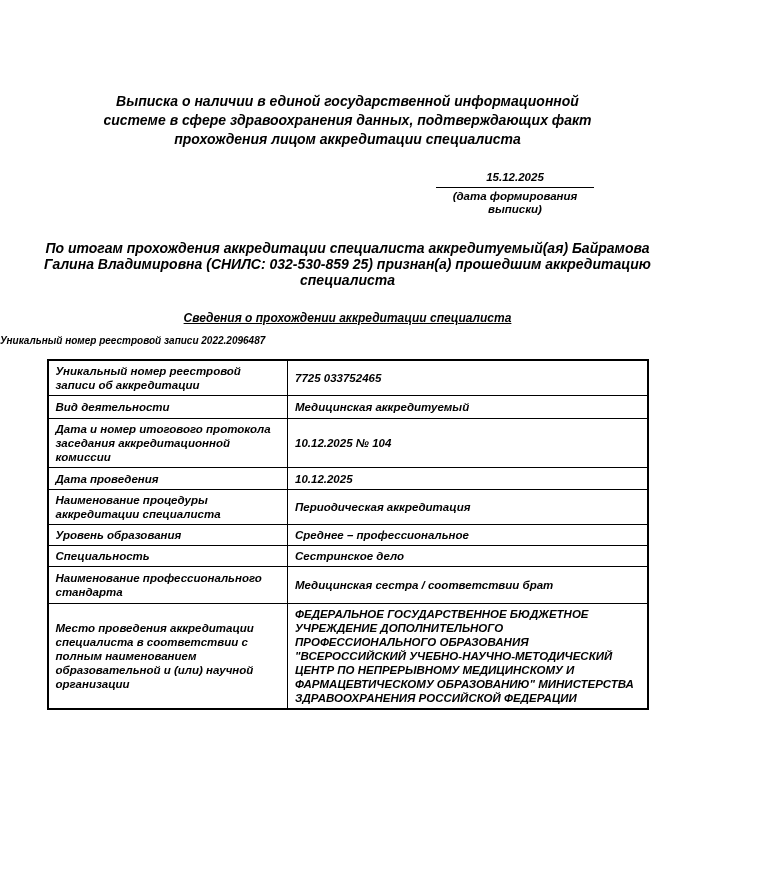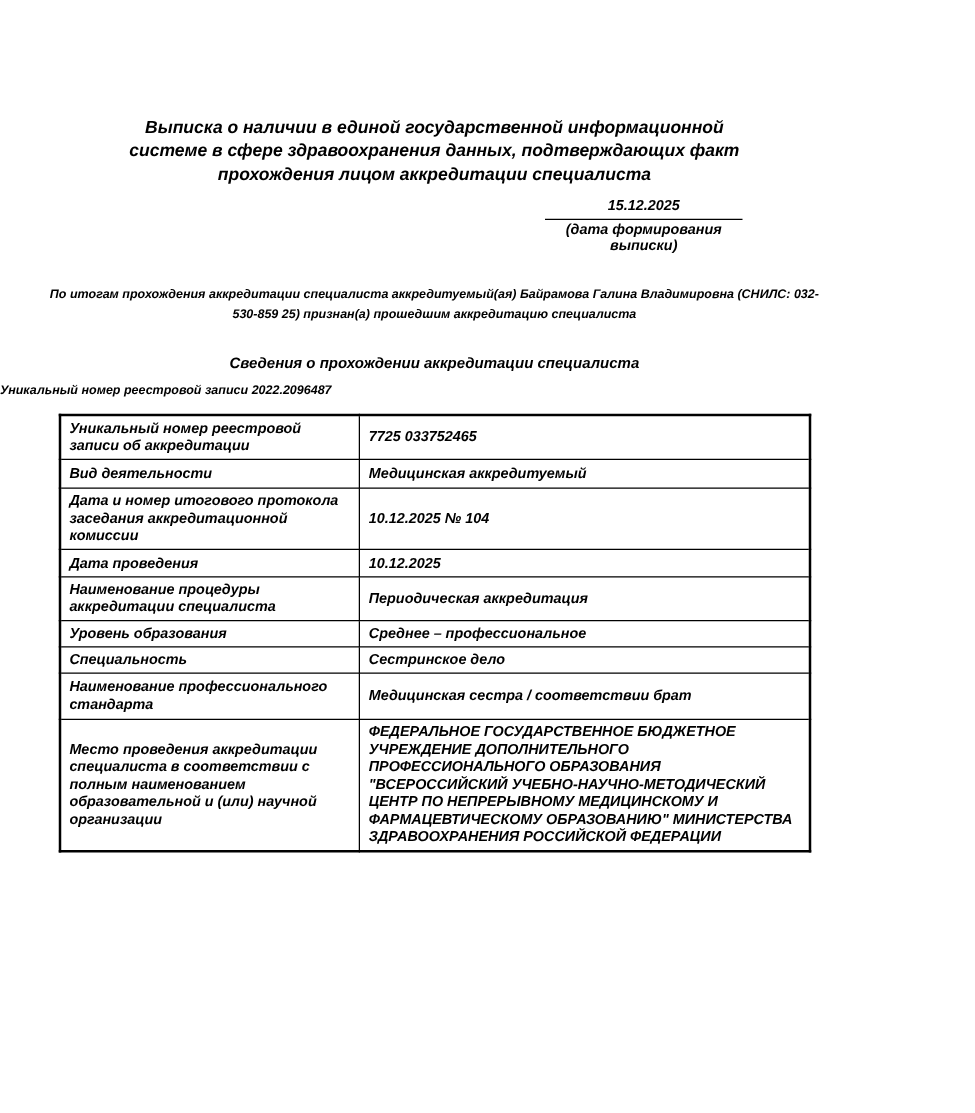--- a/index.html
+++ b/index.html
@@ -22,44 +22,45 @@
   }
   .title {
     max-width: 490px;
     margin: 0 auto;
     font-size: 14px;
     line-height: 19px;
     text-align: center;
   }
   .date-block {
     width: 158px;
-    margin-top: 10px;
+    margin-top: 22px;
     margin-left: 436px;
     text-align: center;
     font-size: 11.5px;
     line-height: 13px;
   }
   .date-value {
     padding-bottom: 3px;
     border-bottom: 1.5px solid #000000;
   }
   .date-caption {
     padding-top: 2px;
   }
   .summary {
     max-width: 628px;
     margin: 24px auto 0;
     text-align: center;
-    font-size: 10px;
+    font-size: 14px;
     line-height: 16px;
   }
   .section-heading {
     margin-top: 23px;
     text-align: center;
     font-size: 12px;
+    text-decoration: underline;
   }
   .registry-line {
     margin-top: 10px;
     text-align: left;
     font-size: 10px;
   }
   table.info-table {
     width: 602px;
     margin: 13px auto 12px;
     border-collapse: collapse;

